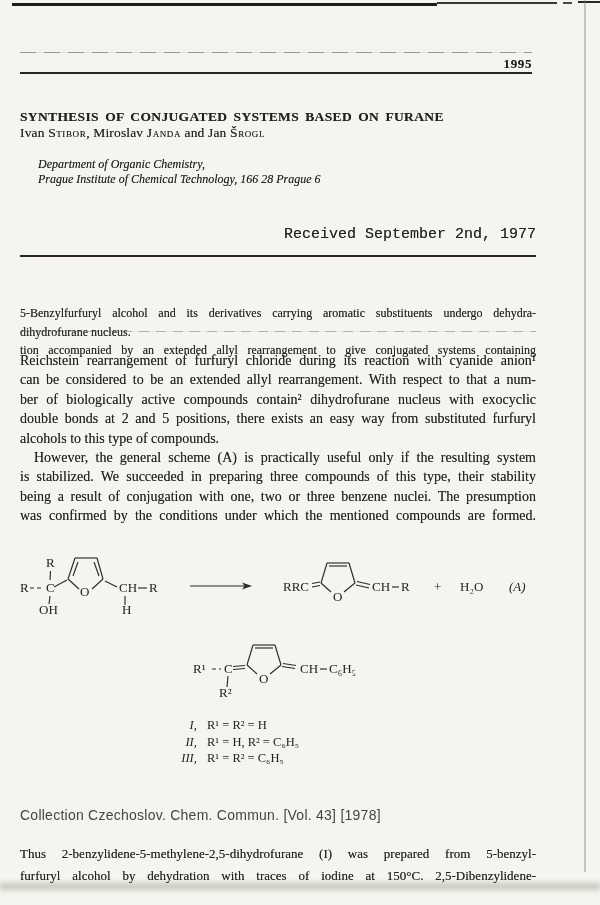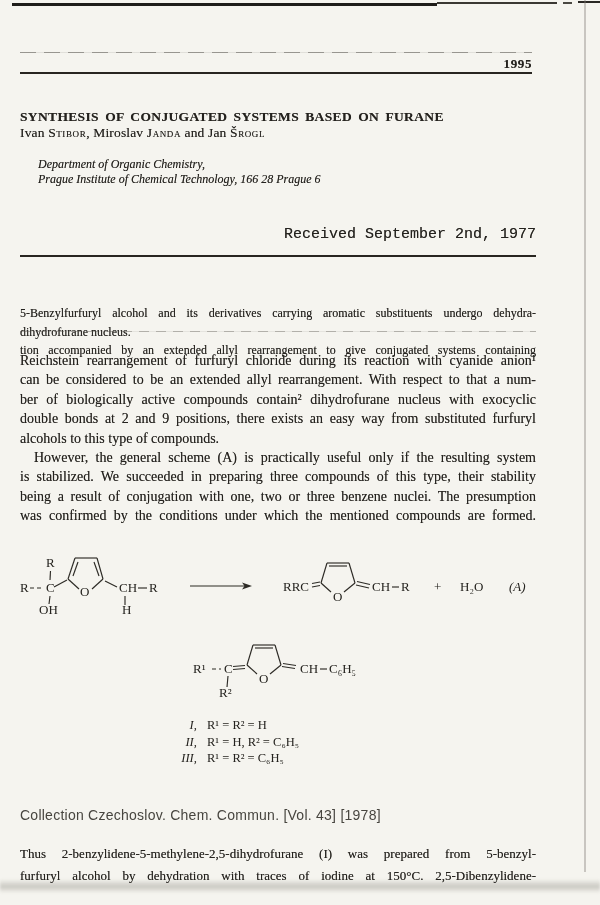--- a/index.html
+++ b/index.html
@@ -97,21 +97,21 @@
       <div class="line">5-Benzylfurfuryl alcohol and its derivatives carrying aromatic substituents undergo dehydra-</div>
       <div class="line last">dihydrofurane nucleus.</div>
       <div class="line">tion accompanied by an extended allyl rearrangement to give conjugated systems containing</div>
     </div>
   <div class="abs rule-abstract-bottom"></div>
 
   <div class="abs para para1 txtblur">
       <div class="line">Reichstein rearrangement of furfuryl chloride during its reaction with cyanide anion¹</div>
       <div class="line">can be considered to be an extended allyl rearrangement. With respect to that a num-</div>
       <div class="line">ber of biologically active compounds contain² dihydrofurane nucleus with exocyclic</div>
-      <div class="line">double bonds at 2 and 9 positions, there exists an easy way from substituted furfuryl</div>
+      <div class="line">double bonds at 2 and 5 positions, there exists an easy way from substituted furfuryl</div>
       <div class="line last">alcohols to this type of compounds.</div>
     </div>
   <div class="abs para para2 txtblur">
       <div class="line">However, the general scheme (A) is practically useful only if the resulting system</div>
       <div class="line">is stabilized. We succeeded in preparing three compounds of this type, their stability</div>
       <div class="line">being a result of conjugation with one, two or three benzene nuclei. The presumption</div>
       <div class="line">was confirmed by the conditions under which the mentioned compounds are formed.</div>
     </div>
   <div class="abs para para3 txtblur">
       <div class="line">Thus 2-benzylidene-5-methylene-2,5-dihydrofurane (I) was prepared from 5-benzyl-</div>

